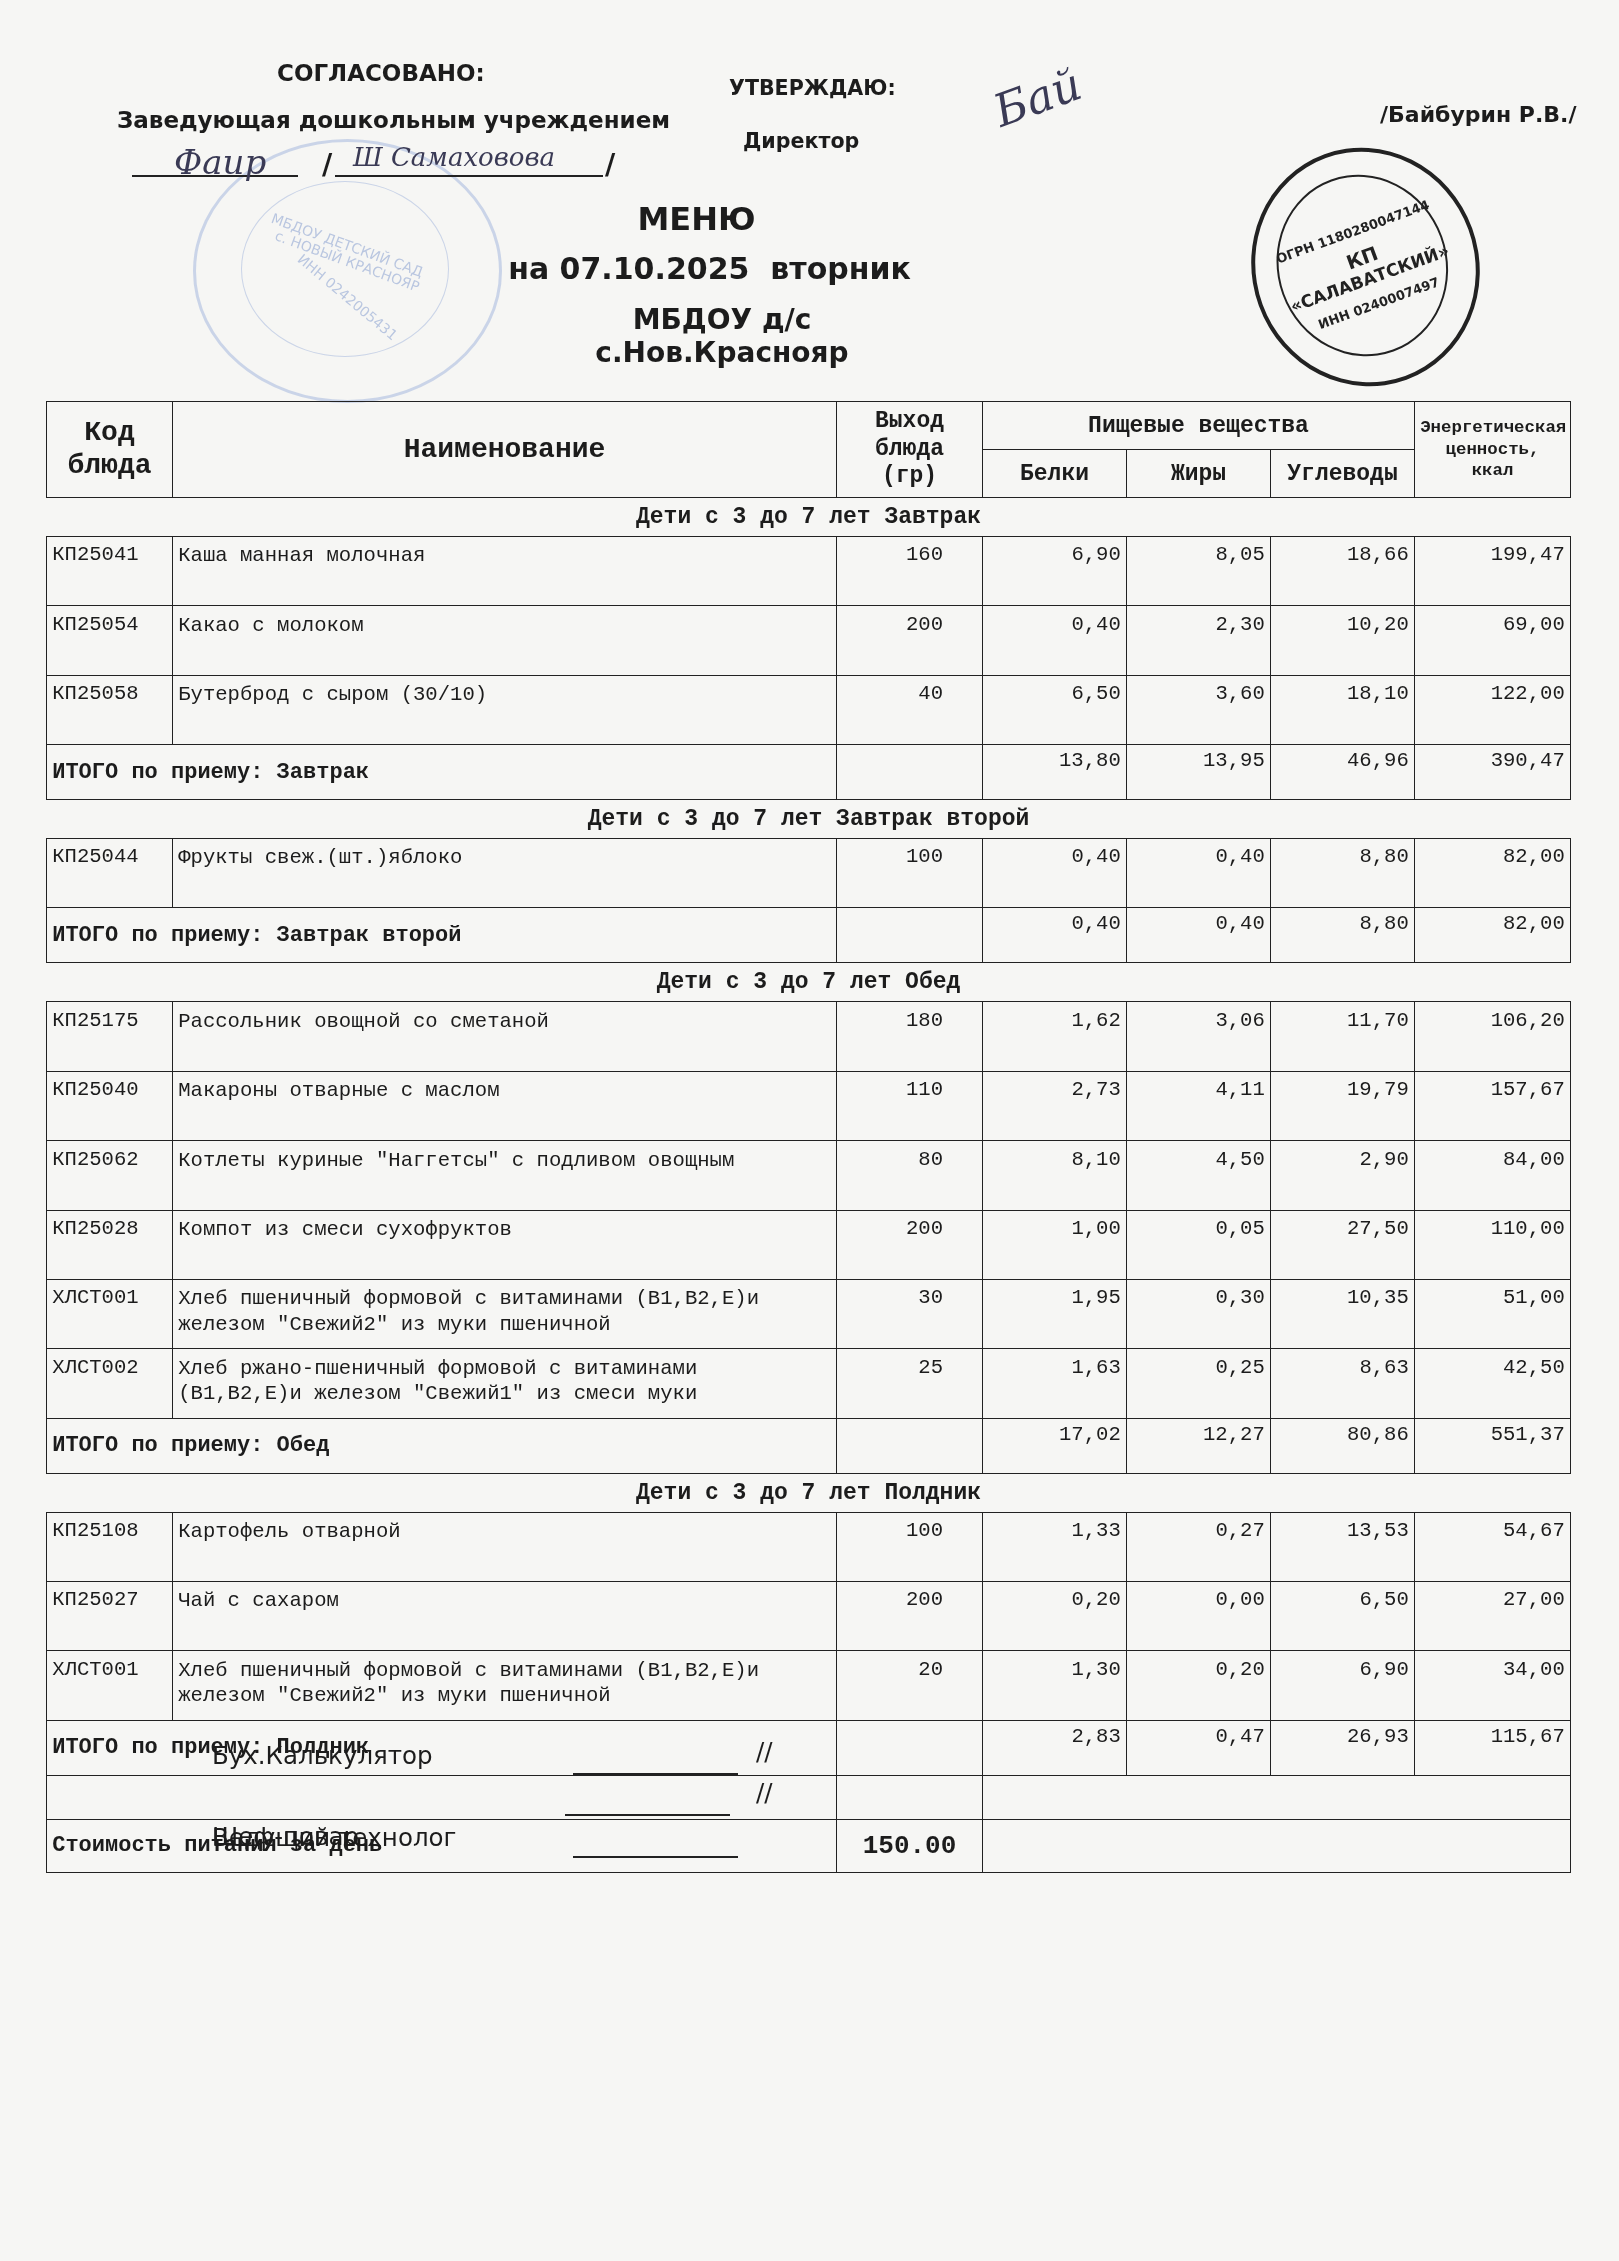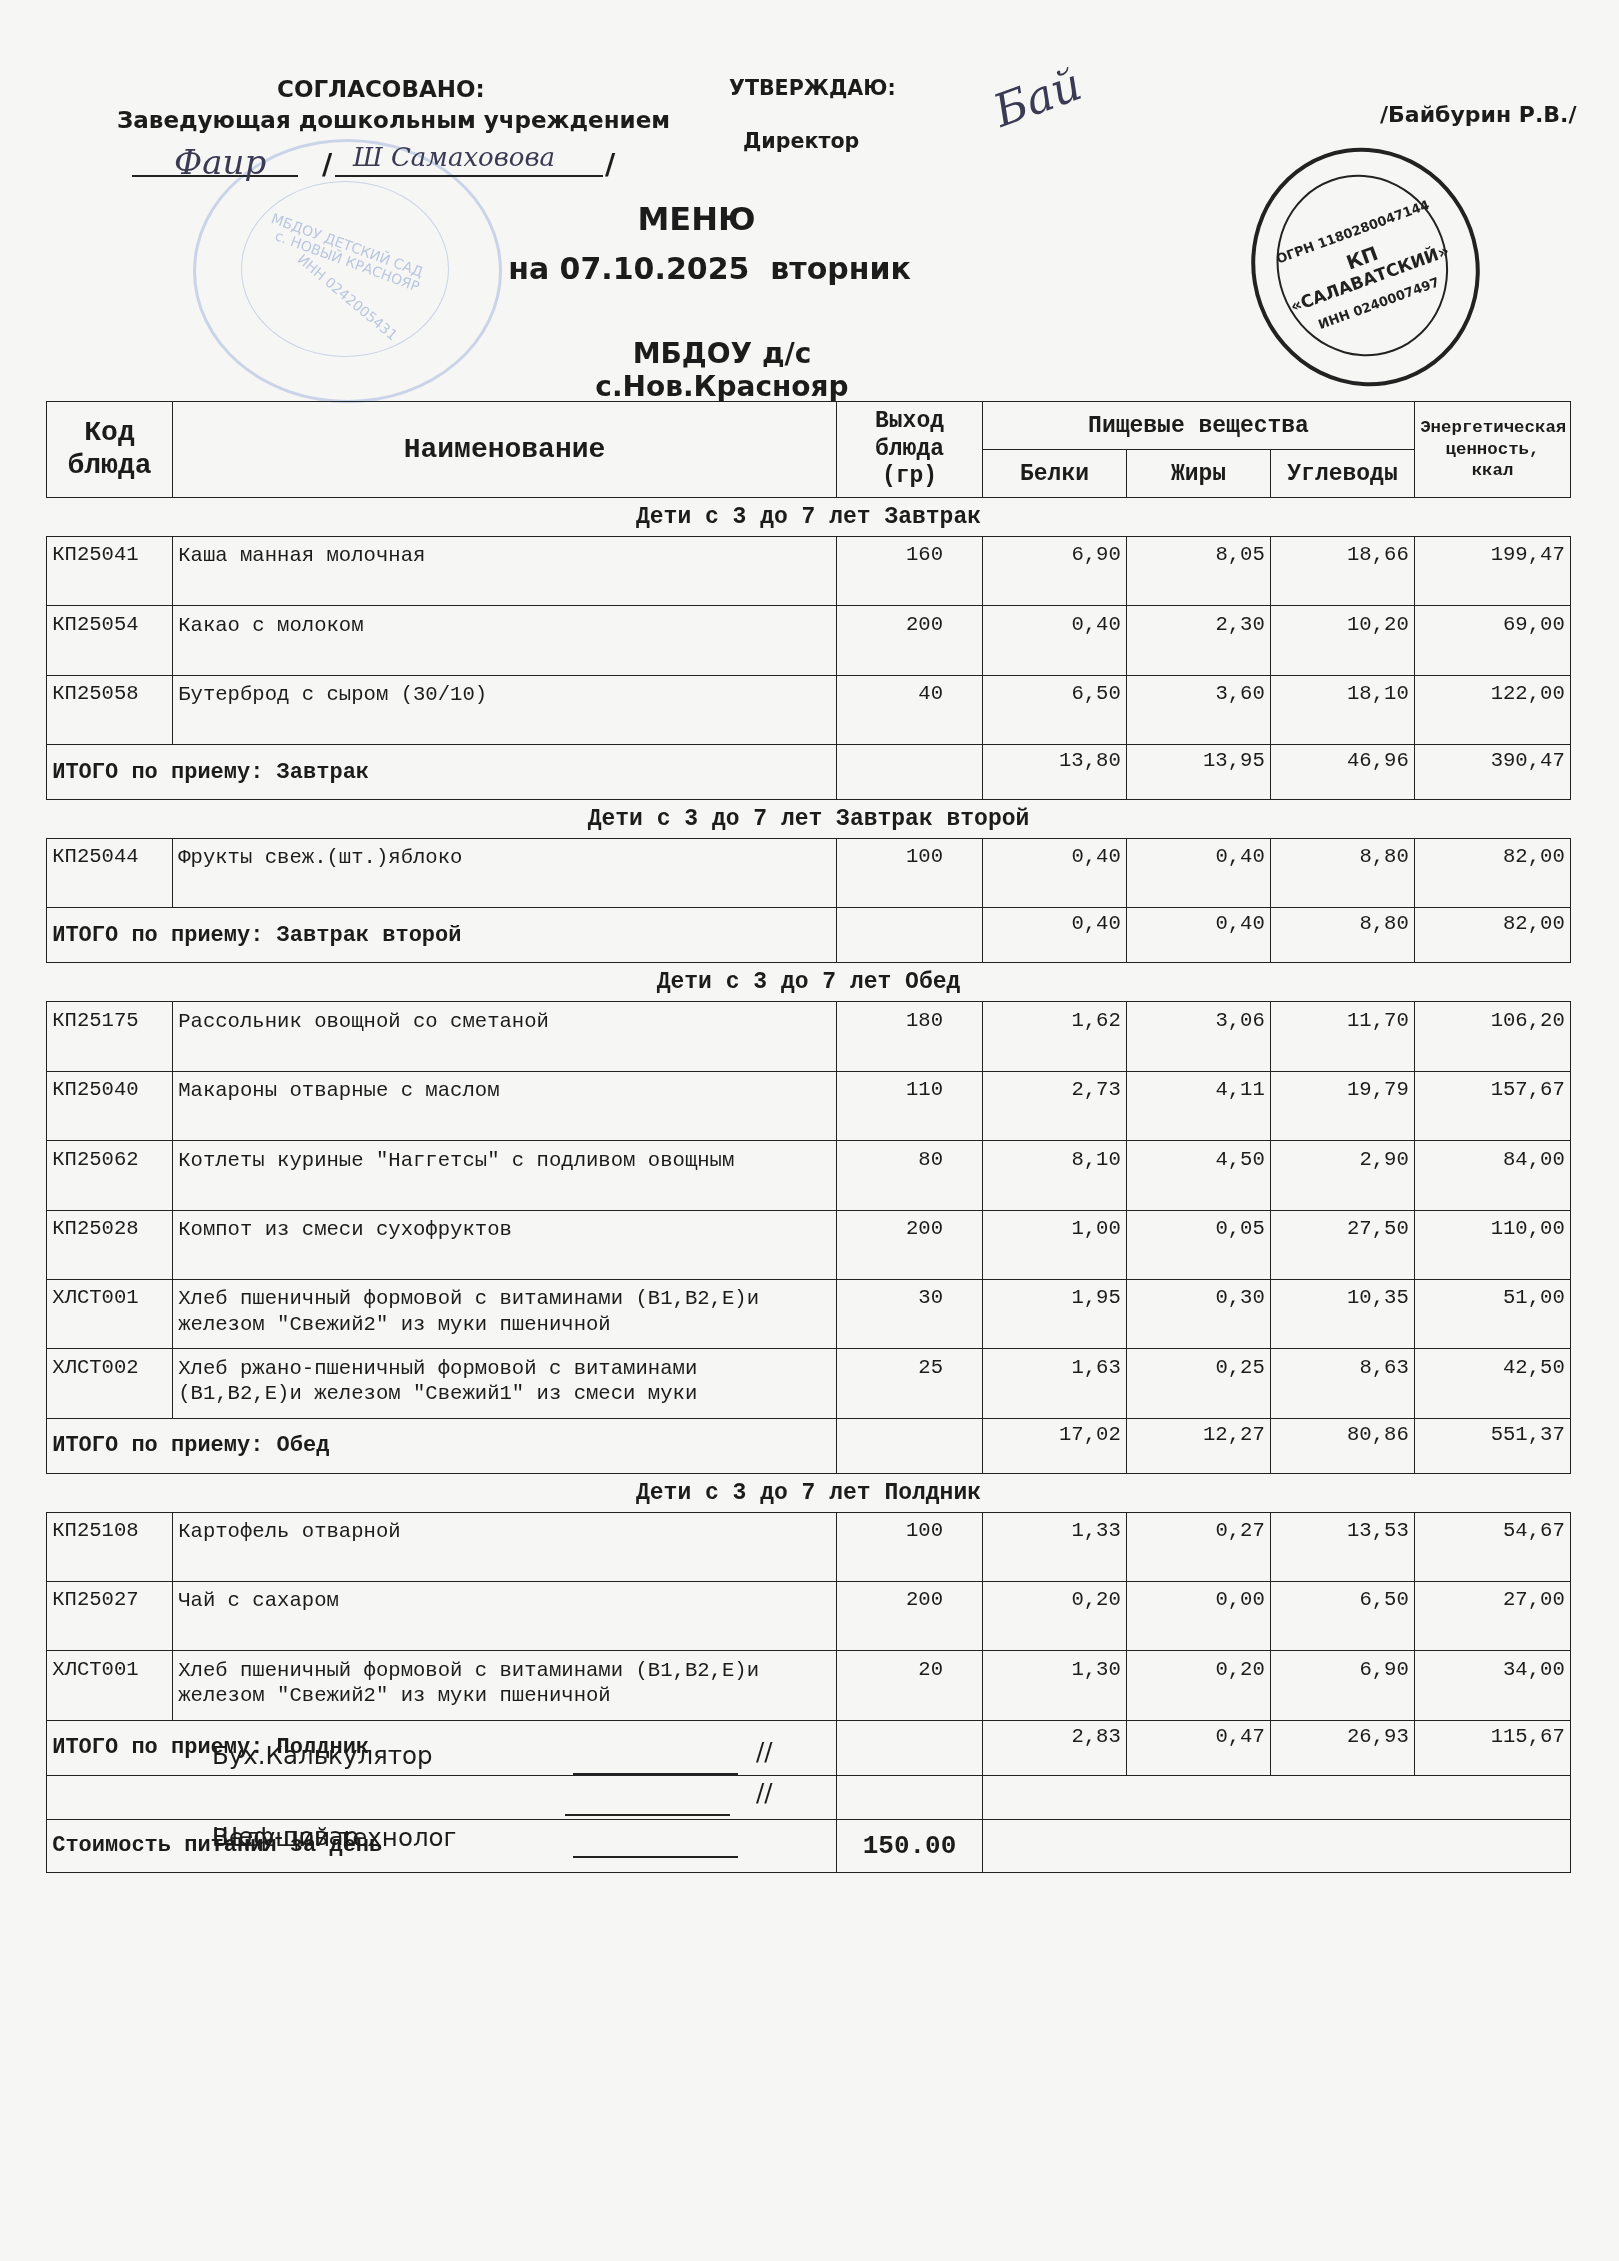--- a/index.html
+++ b/index.html
@@ -61,21 +61,21 @@
     table.menu tr.cost td.label { font-weight: bold; font-size: 22px; }
     table.menu tr.cost td.costval { font-weight: bold; font-size: 26px; text-align: center; }
 
     .footer-row { position: absolute; left: 188px; font-size: 24.5px; margin-left: 24px; }
     .footer-line { position: absolute; border-bottom: 2.6px solid #222; height: 0; }
     .footer-slash { position: absolute; font-size: 24.5px; }
   </style>
 </head>
 <body>
 
-<div class="abs hdr" style="left:277px; top:76px;">СОГЛАСОВАНО:</div>
+<div class="abs hdr" style="left:277px; top:60px;">СОГЛАСОВАНО:</div>
 <div class="abs hdr" style="left:117px; top:107px;">Заведующая дошкольным учреждением</div>
 
 <div class="stamp stamp-blue" style="left:193px; top:139px; width:303px; height:258px;">
   <div class="inner" style="left:45px; top:39px; width:206px; height:174px;"></div>
   <div style="font-size:14px; transform:rotate(20deg);">МБДОУ ДЕТСКИЙ САД</div>
   <div style="font-size:14px; transform:rotate(20deg);">с. НОВЫЙ КРАСНОЯР</div>
   <div style="font-size:14px; transform:rotate(40deg); margin-top:19.3px;">ИНН 0242005431</div>
 </div>
 
 <div class="sig-line" style="left:132px; top:175px; width:166px;"></div>
@@ -93,21 +93,21 @@
 <div class="stamp stamp-black" style="left:1252px; top:147px; width:219px; height:232px; transform:rotate(-20deg);">
   <div class="inner" style="left:22px; top:22px; width:166px; height:179px;"></div>
   <div style="font-size:13px; font-weight:bold; margin-bottom:9px;">ОГРН 1180280047144</div>
   <div style="font-size:19.3px; font-weight:bold;">КП</div>
   <div style="font-size:17px; font-weight:bold;">«САЛАВАТСКИЙ»</div>
   <div style="font-size:13px; font-weight:bold; margin-top:9px;">ИНН 0240007497</div>
 </div>
 
 <div class="abs title" style="left:619px; top:200px; width:155px; font-size:32px;">МЕНЮ</div>
 <div class="abs title" style="left:503px; top:251px; width:413px; white-space:pre;">на 07.10.2025  вторник</div>
-<div class="abs title" style="left:503px; top:303px; width:438px; font-size:28px;margin-top:34px;">МБДОУ д/с с.Нов.Краснояр</div>
+<div class="abs title" style="left:503px; top:303px; width:438px; font-size:28px;">МБДОУ д/с с.Нов.Краснояр</div>
 
 <table class="menu">
   <colgroup>
     <col style="width:126px">
     <col style="width:664px">
     <col style="width:146px">
     <col style="width:144px">
     <col style="width:144px">
     <col style="width:144px">
     <col style="width:156px">

